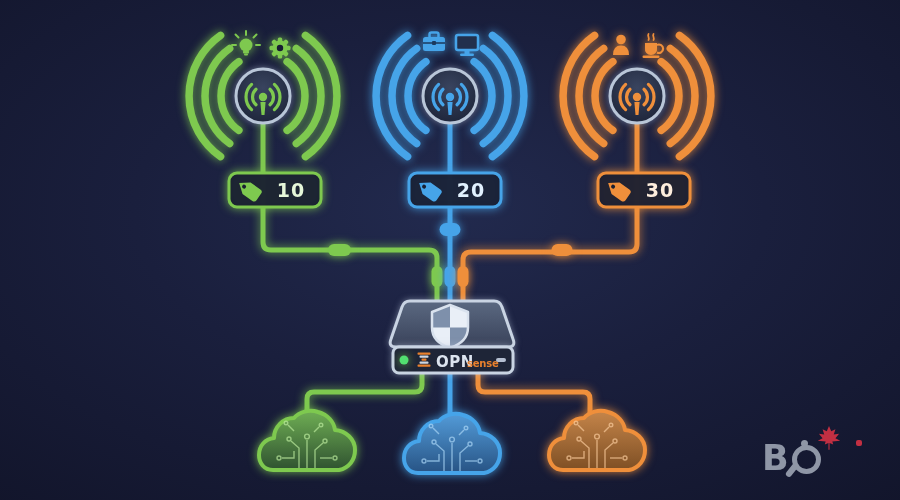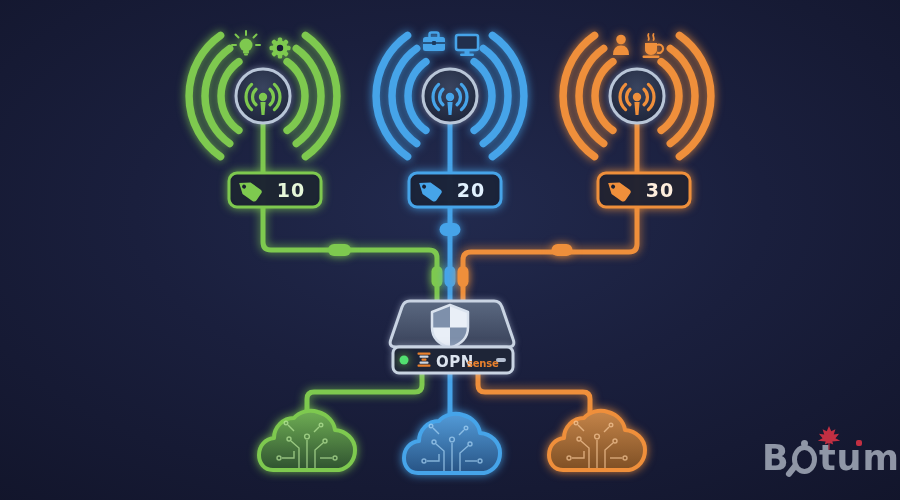--- a/index.html
+++ b/index.html
@@ -302,16 +302,15 @@
   <div class="wm-row">
     <svg class="leaf" viewBox="0 0 100 100">
       <path fill="var(--c-maple_red)" d="M50,4 L58,22 L73,15 L67,34 L86,31 L73,47 L90,56 L62,59 L65,70 L52,64 L52,88 L48,88 L48,64 L35,70 L38,59 L10,56 L27,47 L14,31 L33,34 L27,15 L42,22 Z"></path>
     </svg>
     <span class="wm-dot"></span>
     <span class="wm-text">B</span>
     <span class="lens">
       <span class="lens-knob"></span>
       <span class="lens-handle"></span>
     </span>
-    <span class="wm-text">tum</span>
   </div>
 </div>
 </div>
 
 </body></html>

